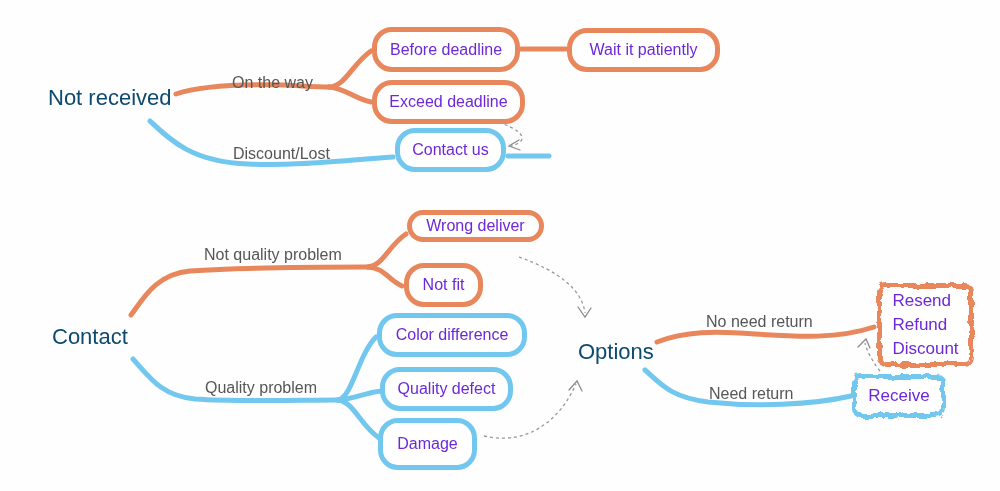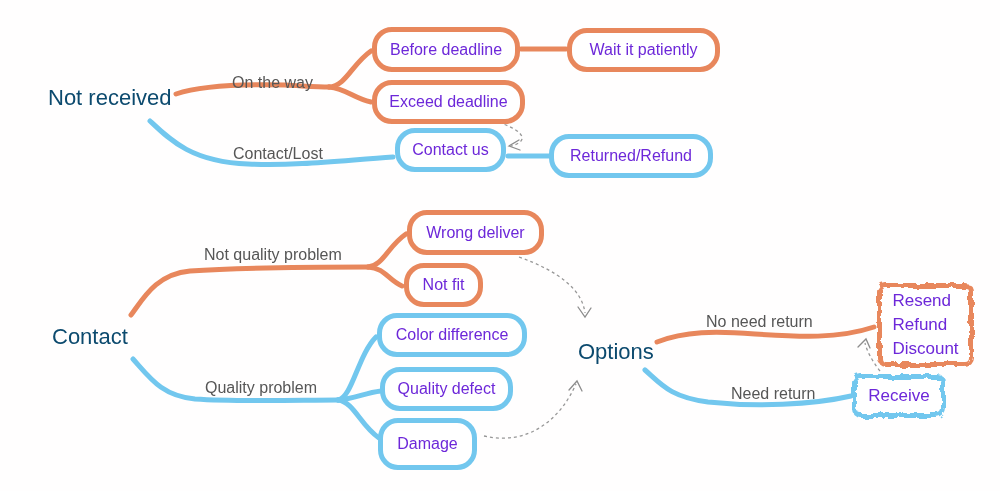--- a/index.html
+++ b/index.html
@@ -76,35 +76,34 @@
     <g stroke="#8C8C8C" stroke-width="1.3" fill="none" stroke-linecap="round">
       <path d="M 519 140 L 509 146 L 520 150"></path>
       <path d="M 578 307 L 585 317 L 591 308"></path>
       <path d="M 569 390 L 577 381 L 582 391"></path>
       <path d="M 858 347 L 866 339 L 870 348"></path>
     </g>
   </svg>
 
   <div class="lbl root-lbl" style="left:48px; top:85px;">Not received</div>
   <div class="lbl" style="left:232px; top:66px;margin-top:8px;">On the way</div>
-  <div class="lbl" style="left:233px; top:145px;">Contact/Lost</div>
+  <div class="lbl" style="left:233px; top:145px;">Discount/Lost</div>
   <div class="lbl root-lbl" style="left:52px; top:324px;">Contact</div>
   <div class="lbl" style="left:204px; top:246px;">Not quality problem</div>
   <div class="lbl" style="left:205px; top:379px;">Quality problem</div>
   <div class="lbl root-lbl" style="left:566px; top:339px;margin-left:12px;">Options</div>
   <div class="lbl" style="left:706px; top:313px;">No need return</div>
-  <div class="lbl" style="left:709px; top:385px;margin-left:22px;">Need return</div>
+  <div class="lbl" style="left:709px; top:385px;">Need return</div>
 
   <div class="node orange-b" style="left:372px; top:27px;  width:148px; height:45px;">Before deadline</div>
   <div class="node orange-b" style="left:567px; top:28px;  width:153px; height:44px;">Wait it patiently</div>
   <div class="node orange-b" style="left:372px; top:80px;  width:153px; height:44px;">Exceed deadline</div>
   <div class="node blue-b" style="left:395px; top:128px; width:111px; height:44px;">Contact us</div>
-  <div class="node blue-b" style="left:549px; top:134px; width:164px; height:44px;">Returned/Refund</div>
 
-  <div class="node orange-b" style="left:407px; top:210px; width:137px; height:45px;">Wrong deliver</div>
+  <div class="node orange-b" style="left:407px; top:210px; width:137px; height:32px;">Wrong deliver</div>
   <div class="node blue-b" style="left:377px; top:313px; width:150px; height:44px;">Color difference</div>
   <div class="node orange-b" style="left:404px; top:263px; width:79px;  height:44px;">Not fit</div>
   <div class="node blue-b" style="left:380px; top:367px; width:133px; height:44px;">Quality defect</div>
   <div class="node blue-b" style="left:378px; top:418px; width:99px;  height:52px;">Damage</div>
 
   <div class="node sketch" style="left:877px; top:283px; width:97px; height:84px;">
     <div class="edge orange-e"></div>
     <div class="content multiline">
       <span>Resend</span>
       <span>Refund</span>

